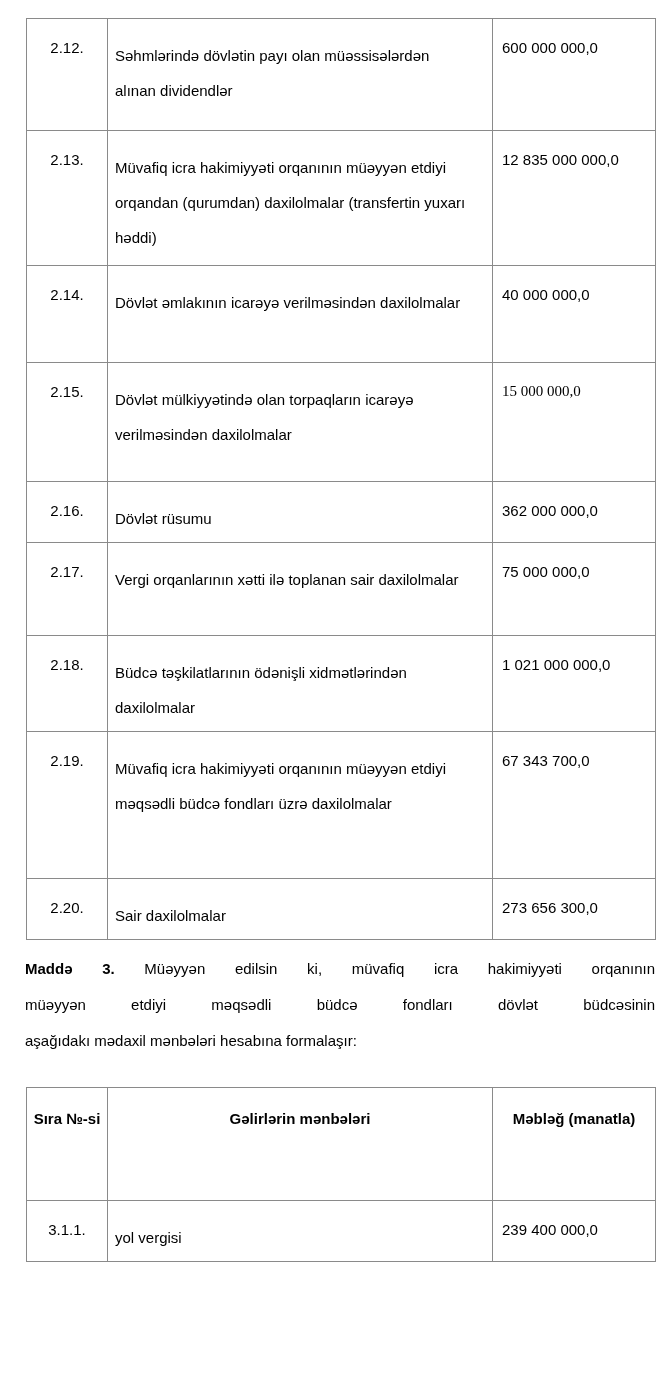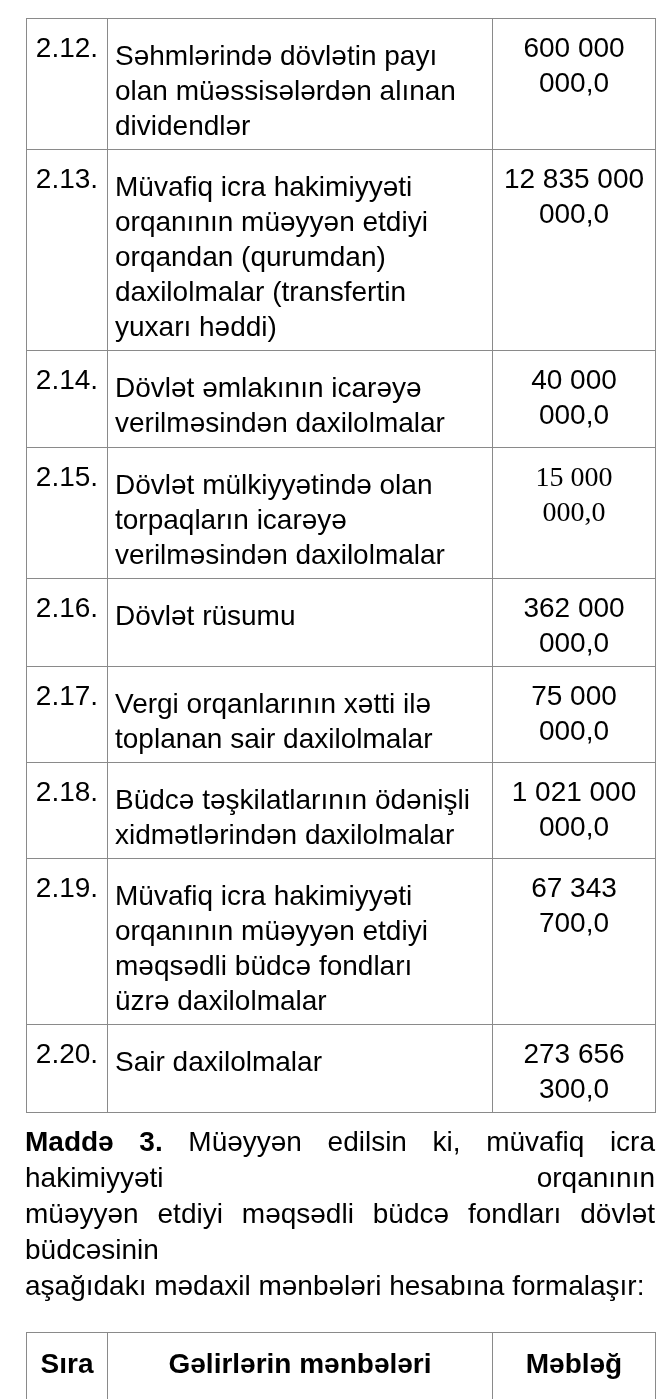--- a/index.html
+++ b/index.html
@@ -2,40 +2,40 @@
 <html><head>
 <meta charset="utf-8">
 <style>
   html,body { margin:0; padding:0; background:#ffffff; }
   .page {
     position:relative;
     width:657px; height:1399px;
     background:#ffffff;
     color:#000000;
     font-family:"Liberation Sans", sans-serif;
-    font-size:28px;
+    font-size:15px;
     overflow:hidden;
   }
   table.doc {
     border-collapse:collapse;
     table-layout:fixed;
     width:629px;
     margin-left:26px;
   }
   table.doc td, table.doc th {
     border:1px solid #8a8a8a;
     vertical-align:top;
     line-height:35px;
     font-weight:normal;
     overflow:hidden;
   }
   #table1 { margin-top:18px; }
   td.num  { text-align:center; padding:11px 2px 6px 2px; }
   td.desc { text-align:left;   padding:19px 20px 6px 7px; }
-  td.val  { text-align:center; padding:11px 9px 6px 9px; }
+  td.val  { padding:11px 9px 6px 9px; }
   td.vb   { vertical-align:bottom; }
   td.pb24 { padding-bottom:24px; }
   td.pb16 { padding-bottom:1px;font-family:Liberation Serif, serif; }
 
   .article {
     margin:11px 2px 8px 25px;
     width:630px;
   }
   .article .line {
     line-height:36px;

